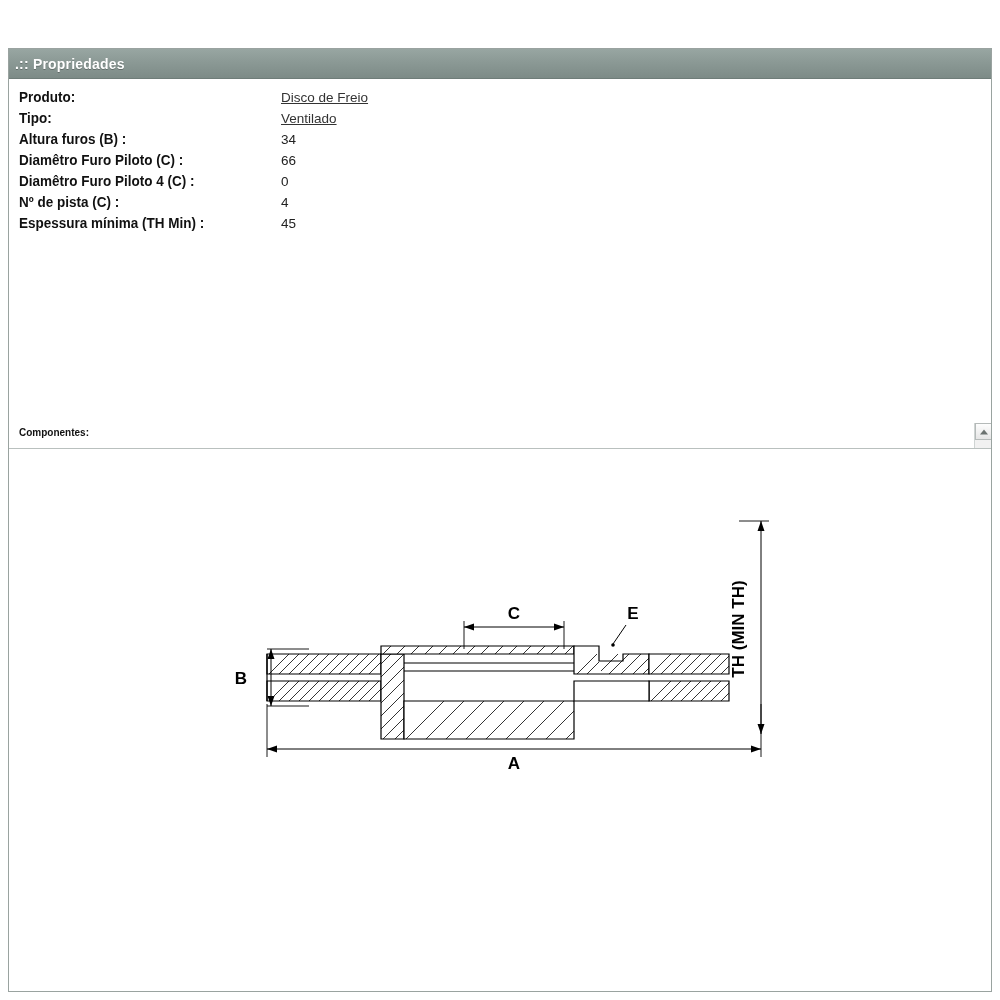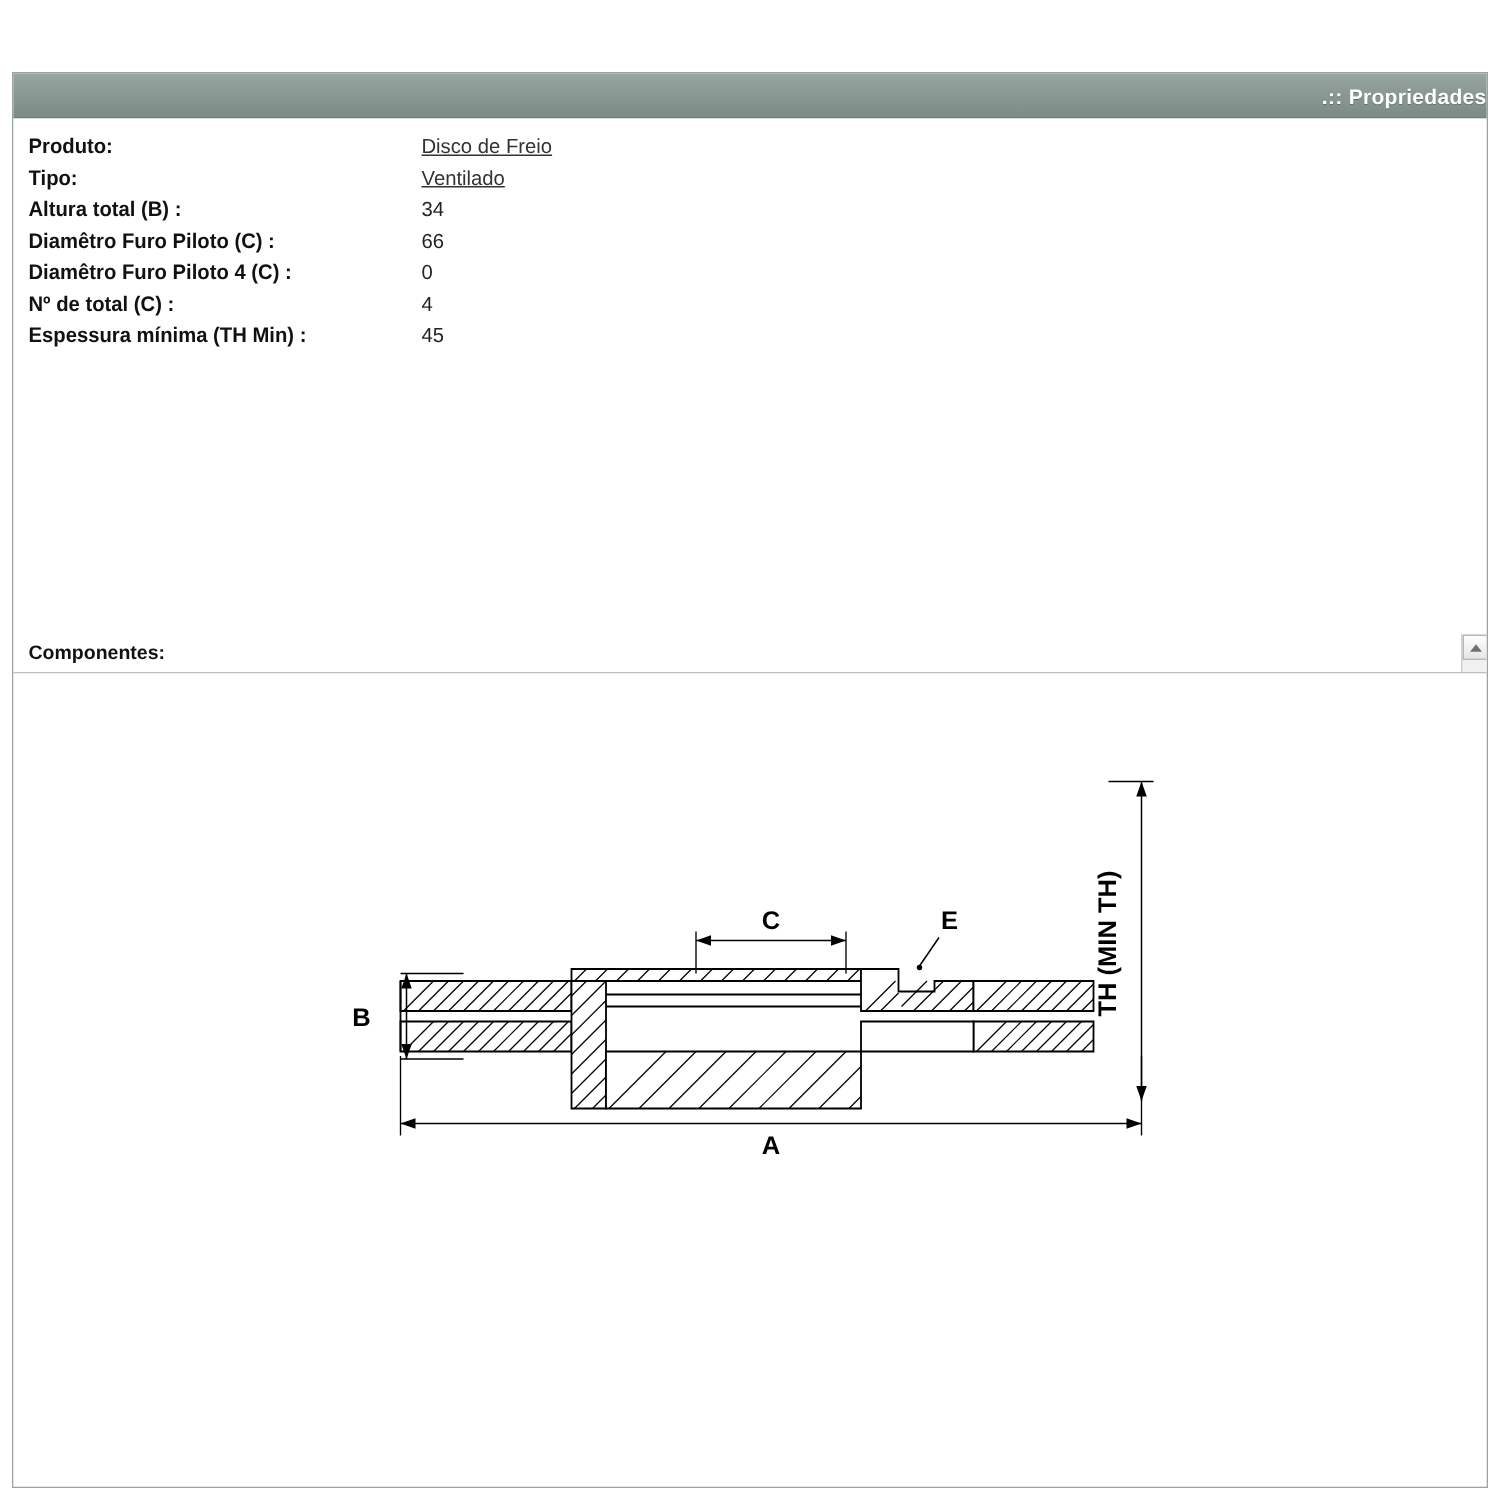--- a/index.html
+++ b/index.html
@@ -25,21 +25,20 @@
 
   
   .titlebar {
     height: 30px;
     background: linear-gradient(to bottom, #98a6a2 0%, #8b9995 45%, #7d8b87 100%);
     border-bottom: 1px solid #6f7d79;
     display: flex;
     align-items: center;
     padding-left: 6px;
     box-sizing: border-box;
-    justify-content: flex-end;
   }
   .titlebar .title {
     color: #ffffff;
     font-size: 14px;
     font-weight: bold;
     letter-spacing: 0.2px;
     text-shadow: 0 1px 0 rgba(0,0,0,.25);
   }
 
   
@@ -78,21 +77,21 @@
   .prop-row.first .prop-value,
   .prop-row.second .prop-value {
     color: #333;
     text-decoration: underline;
   }
 
   .components-label {
     position: absolute;
     left: 10px;
     top: 348px;
-    font-size: 13px;
+    font-size: 10px;
     font-weight: bold;
     color: #111;
   }
 
   
   .vscroll {
     position: absolute;
     right: 0px;
     top: 344px;
     width: 17px;
@@ -152,33 +151,33 @@
 
     <div class="prop-row first">
       <span class="prop-label">Produto:</span>
       <span class="prop-value">Disco de Freio</span>
     </div>
     <div class="prop-row second">
       <span class="prop-label">Tipo:</span>
       <span class="prop-value">Ventilado</span>
     </div>
     <div class="prop-row">
-      <span class="prop-label">Altura total (B) :</span>
+      <span class="prop-label">Altura furos (B) :</span>
       <span class="prop-value">34</span>
     </div>
     <div class="prop-row">
       <span class="prop-label">Diamêtro Furo Piloto (C) :</span>
       <span class="prop-value">66</span>
     </div>
     <div class="prop-row">
       <span class="prop-label">Diamêtro Furo Piloto 4 (C) :</span>
       <span class="prop-value">0</span>
     </div>
     <div class="prop-row">
-      <span class="prop-label">Nº de total (C) :</span>
+      <span class="prop-label">Nº de pista (C) :</span>
       <span class="prop-value">4</span>
     </div>
     <div class="prop-row">
       <span class="prop-label">Espessura mínima (TH Min) :</span>
       <span class="prop-value">45</span>
     </div>
 
     <div class="components-label">Componentes:</div>
 
     <div class="vscroll">

